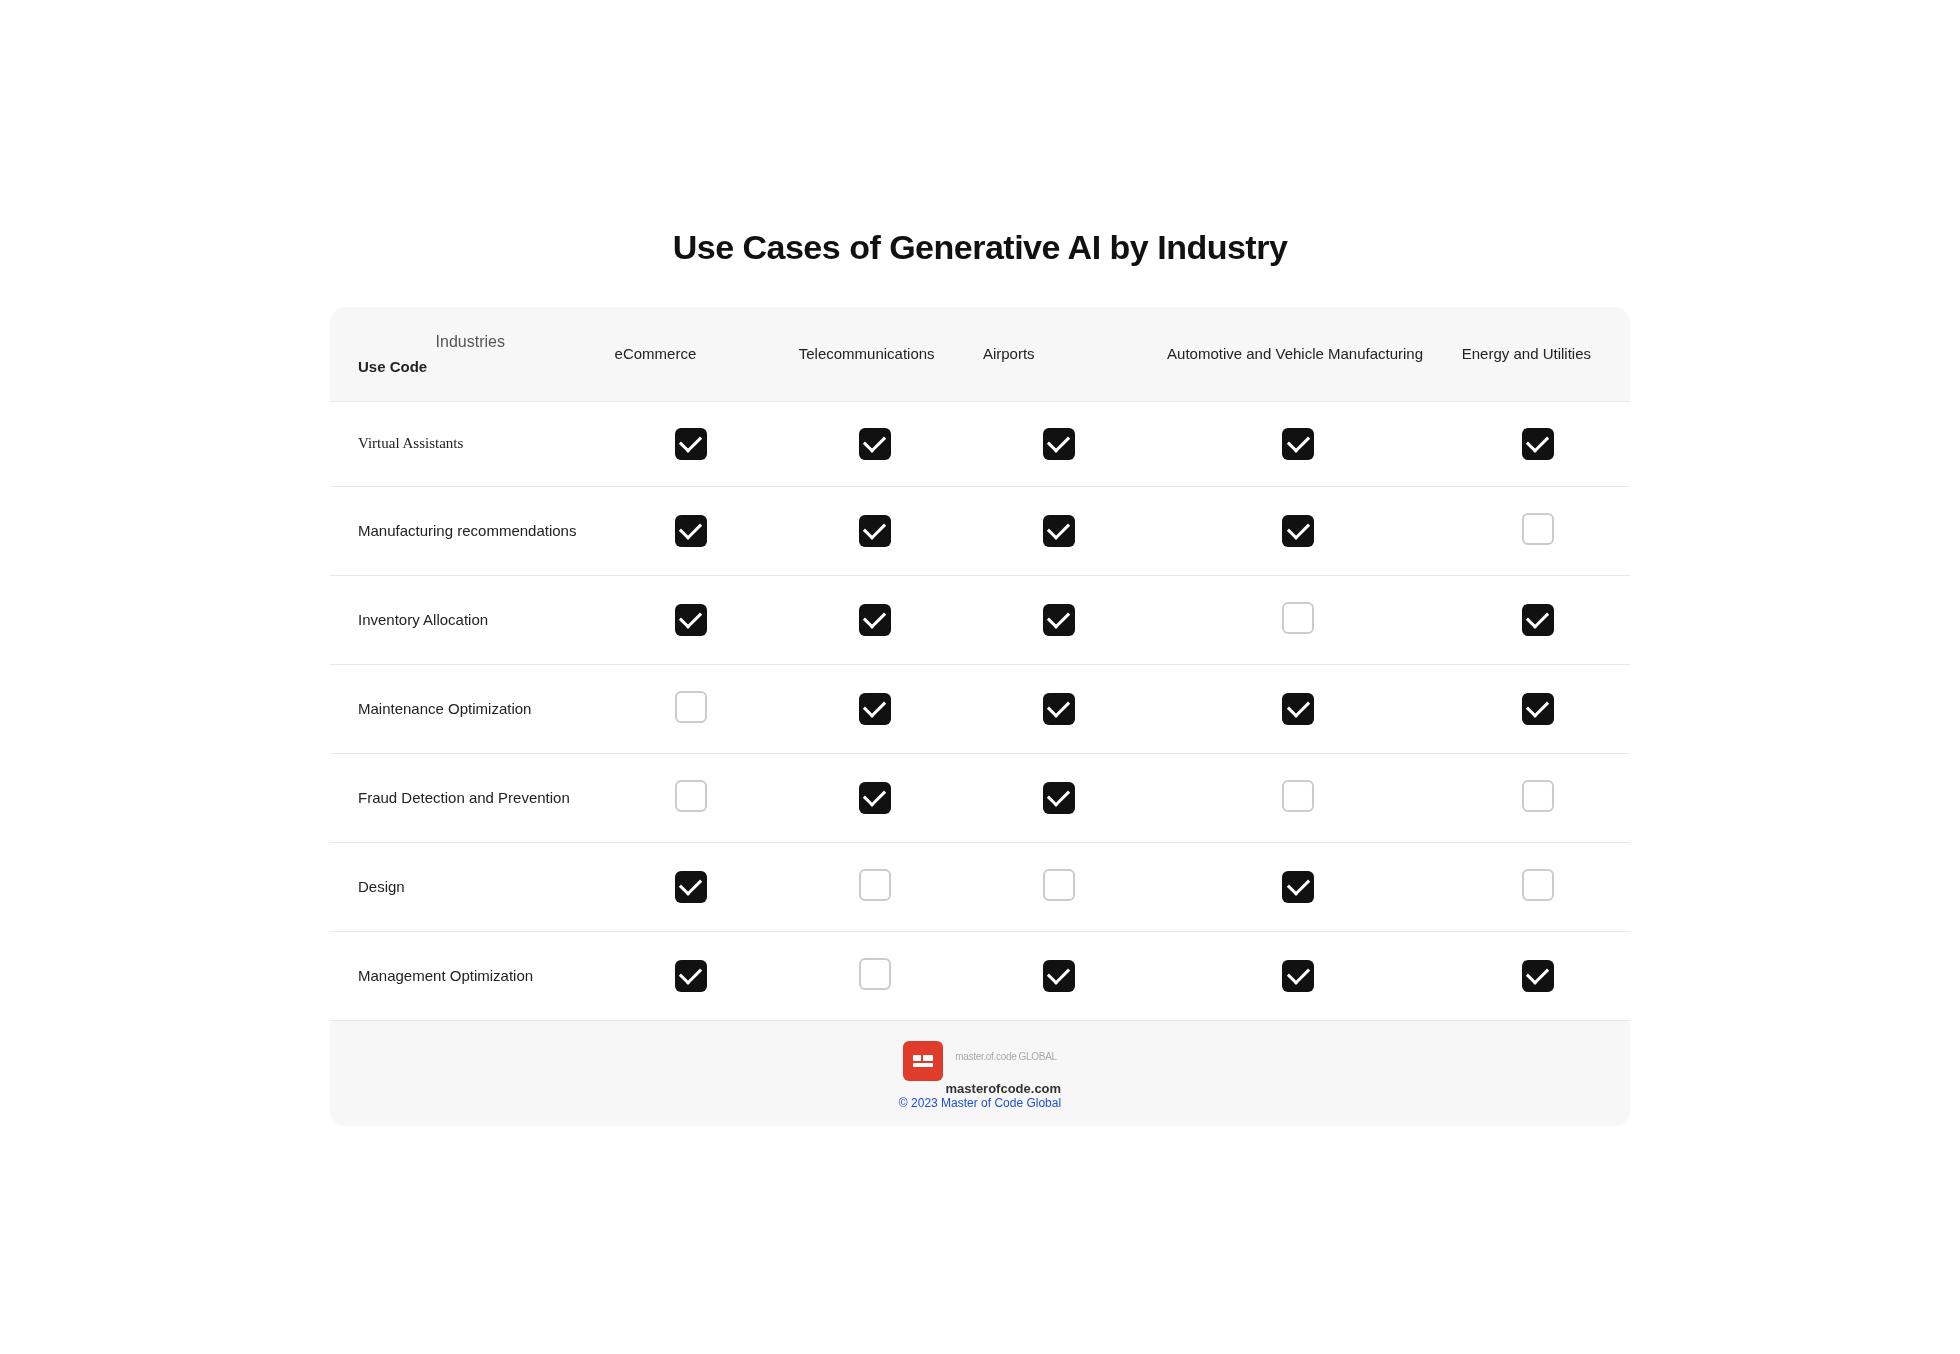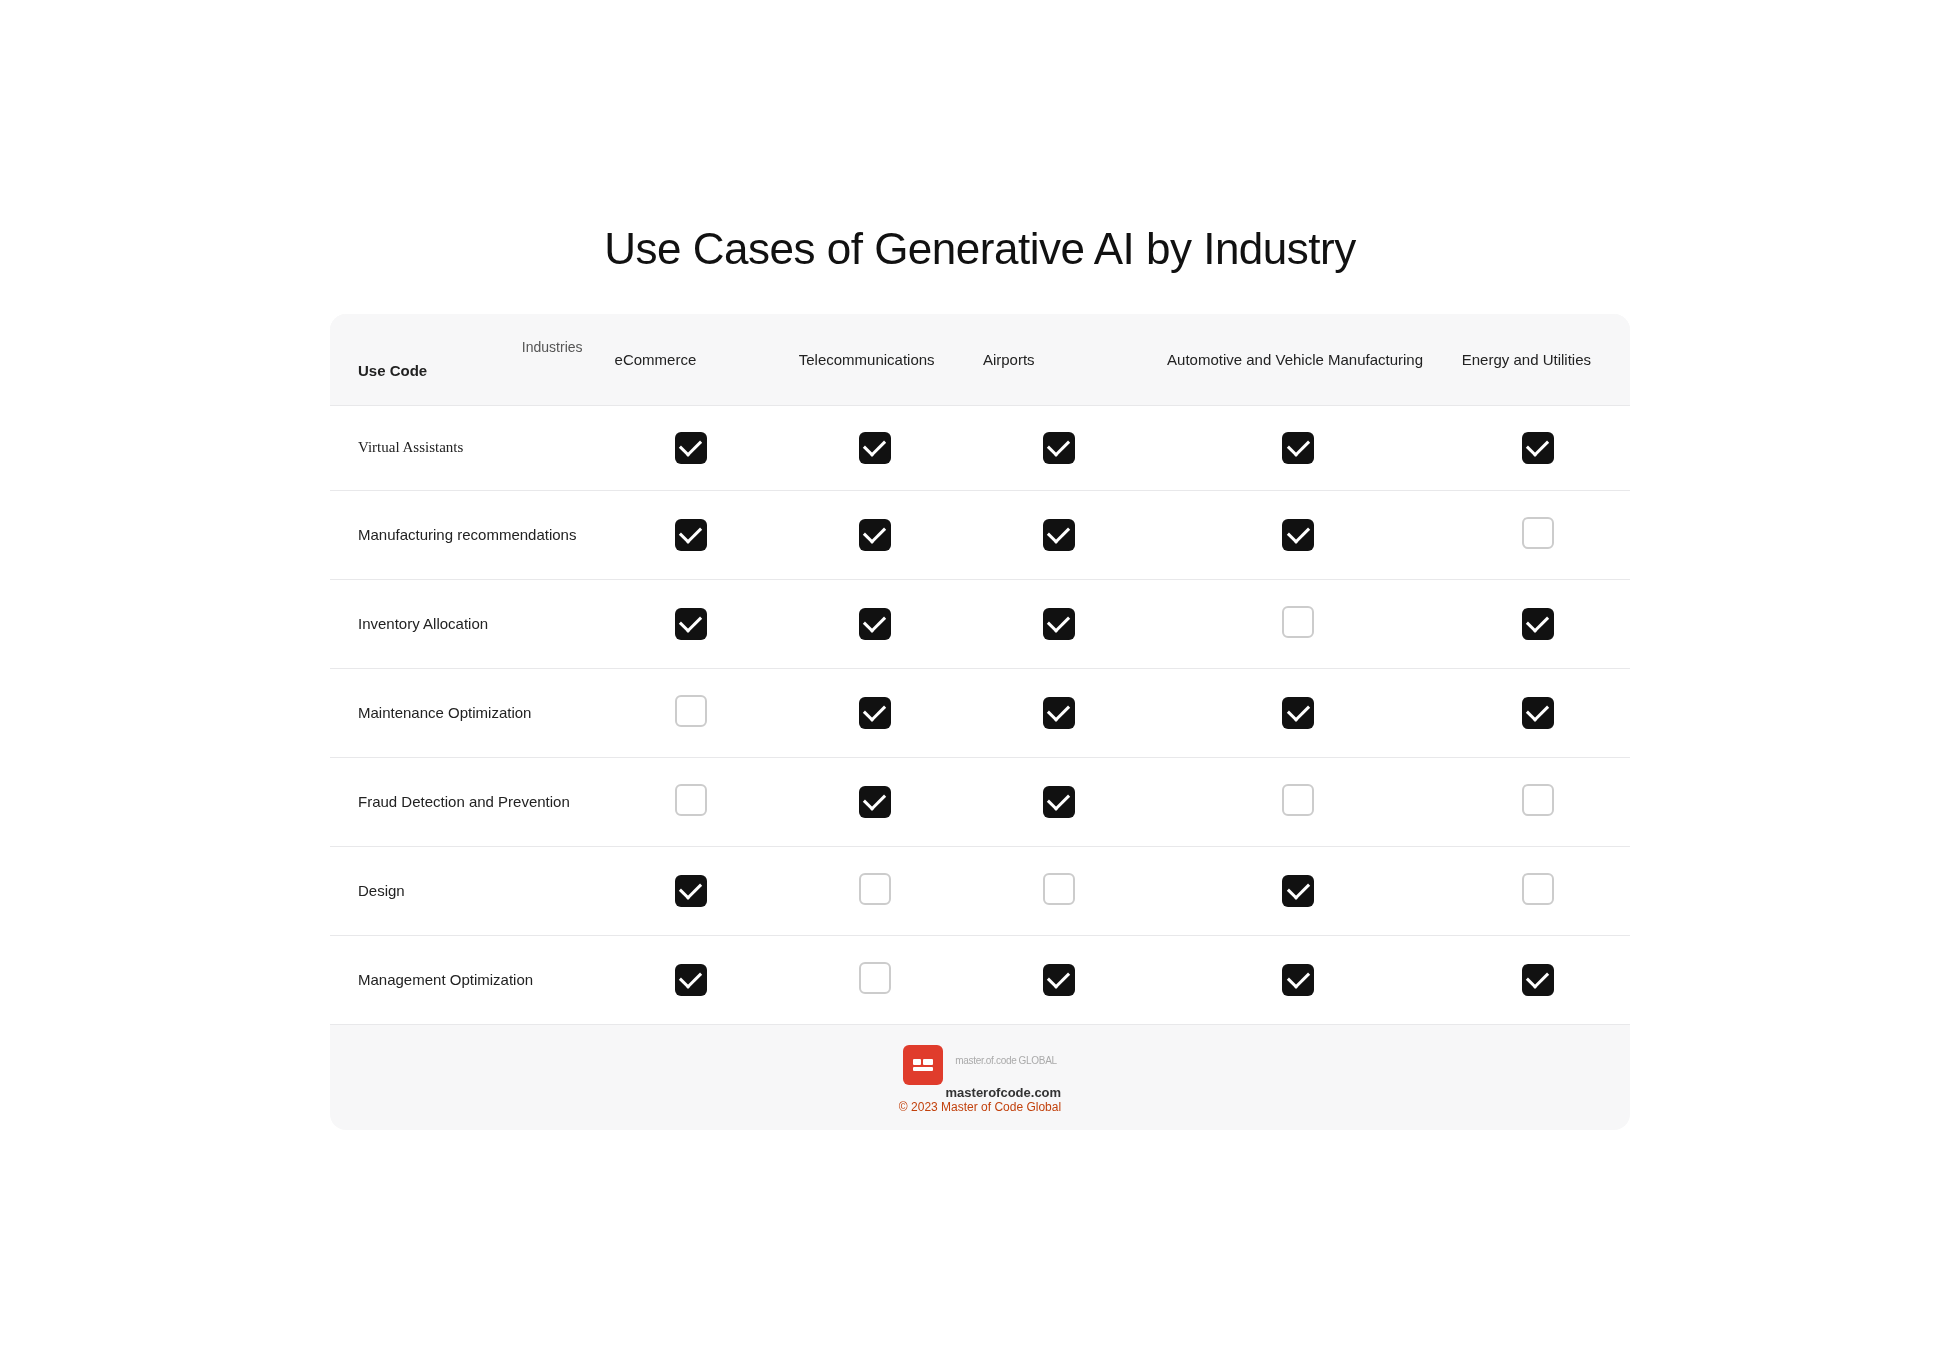--- a/index.html
+++ b/index.html
@@ -12,22 +12,22 @@
       justify-content: center;
       min-height: 100vh;
       padding: 40px 20px;
     }
     .page-wrapper {
       width: 1300px;
       max-width: 100%;
     }
     .main-title {
       text-align: center;
-      font-size: 44px;
-      font-weight: 400;
+      font-size: 34px;
+      font-weight: 700;
       color: #111;
       margin-bottom: 40px;
       letter-spacing: -0.5px;
     }
     .table-container {
       background: #f7f7f8;
       border-radius: 16px;
       overflow: hidden;
       padding: 0;
     }
@@ -48,23 +48,23 @@
       line-height: 1.4;
     }
     thead th.use-cases-header {
       text-align: left;
       padding-left: 28px;
       min-width: 200px;
     }
     thead th.use-cases-header .industries-label {
       font-weight: 500;
       color: #555;
-      font-size: 14px;
+      font-size: 16px;
       display: block;
-      text-align: right;
+      text-align: center;
       margin-bottom: 2px;
     }
     thead th.use-cases-header .use-cases-label {
       font-weight: 600;
       color: #222;
       font-size: 15px;
       display: block;
       text-align: left;
     }
     thead th.col-header {
@@ -163,21 +163,21 @@
     .copyright-area {
       text-align: right;
     }
     .copyright-area .site {
       font-size: 13px;
       font-weight: 600;
       color: #333;
     }
     .copyright-area .year {
       font-size: 12px;
-      color: #c2410c;
+      color: #1d4ed8;
     }
     .divider-line {
       height: 1px;
       background: #e8e8ea;
       margin: 0 0;
     }
     thead th:not(:first-child) {
       border-left: none;
     }
   </style>

